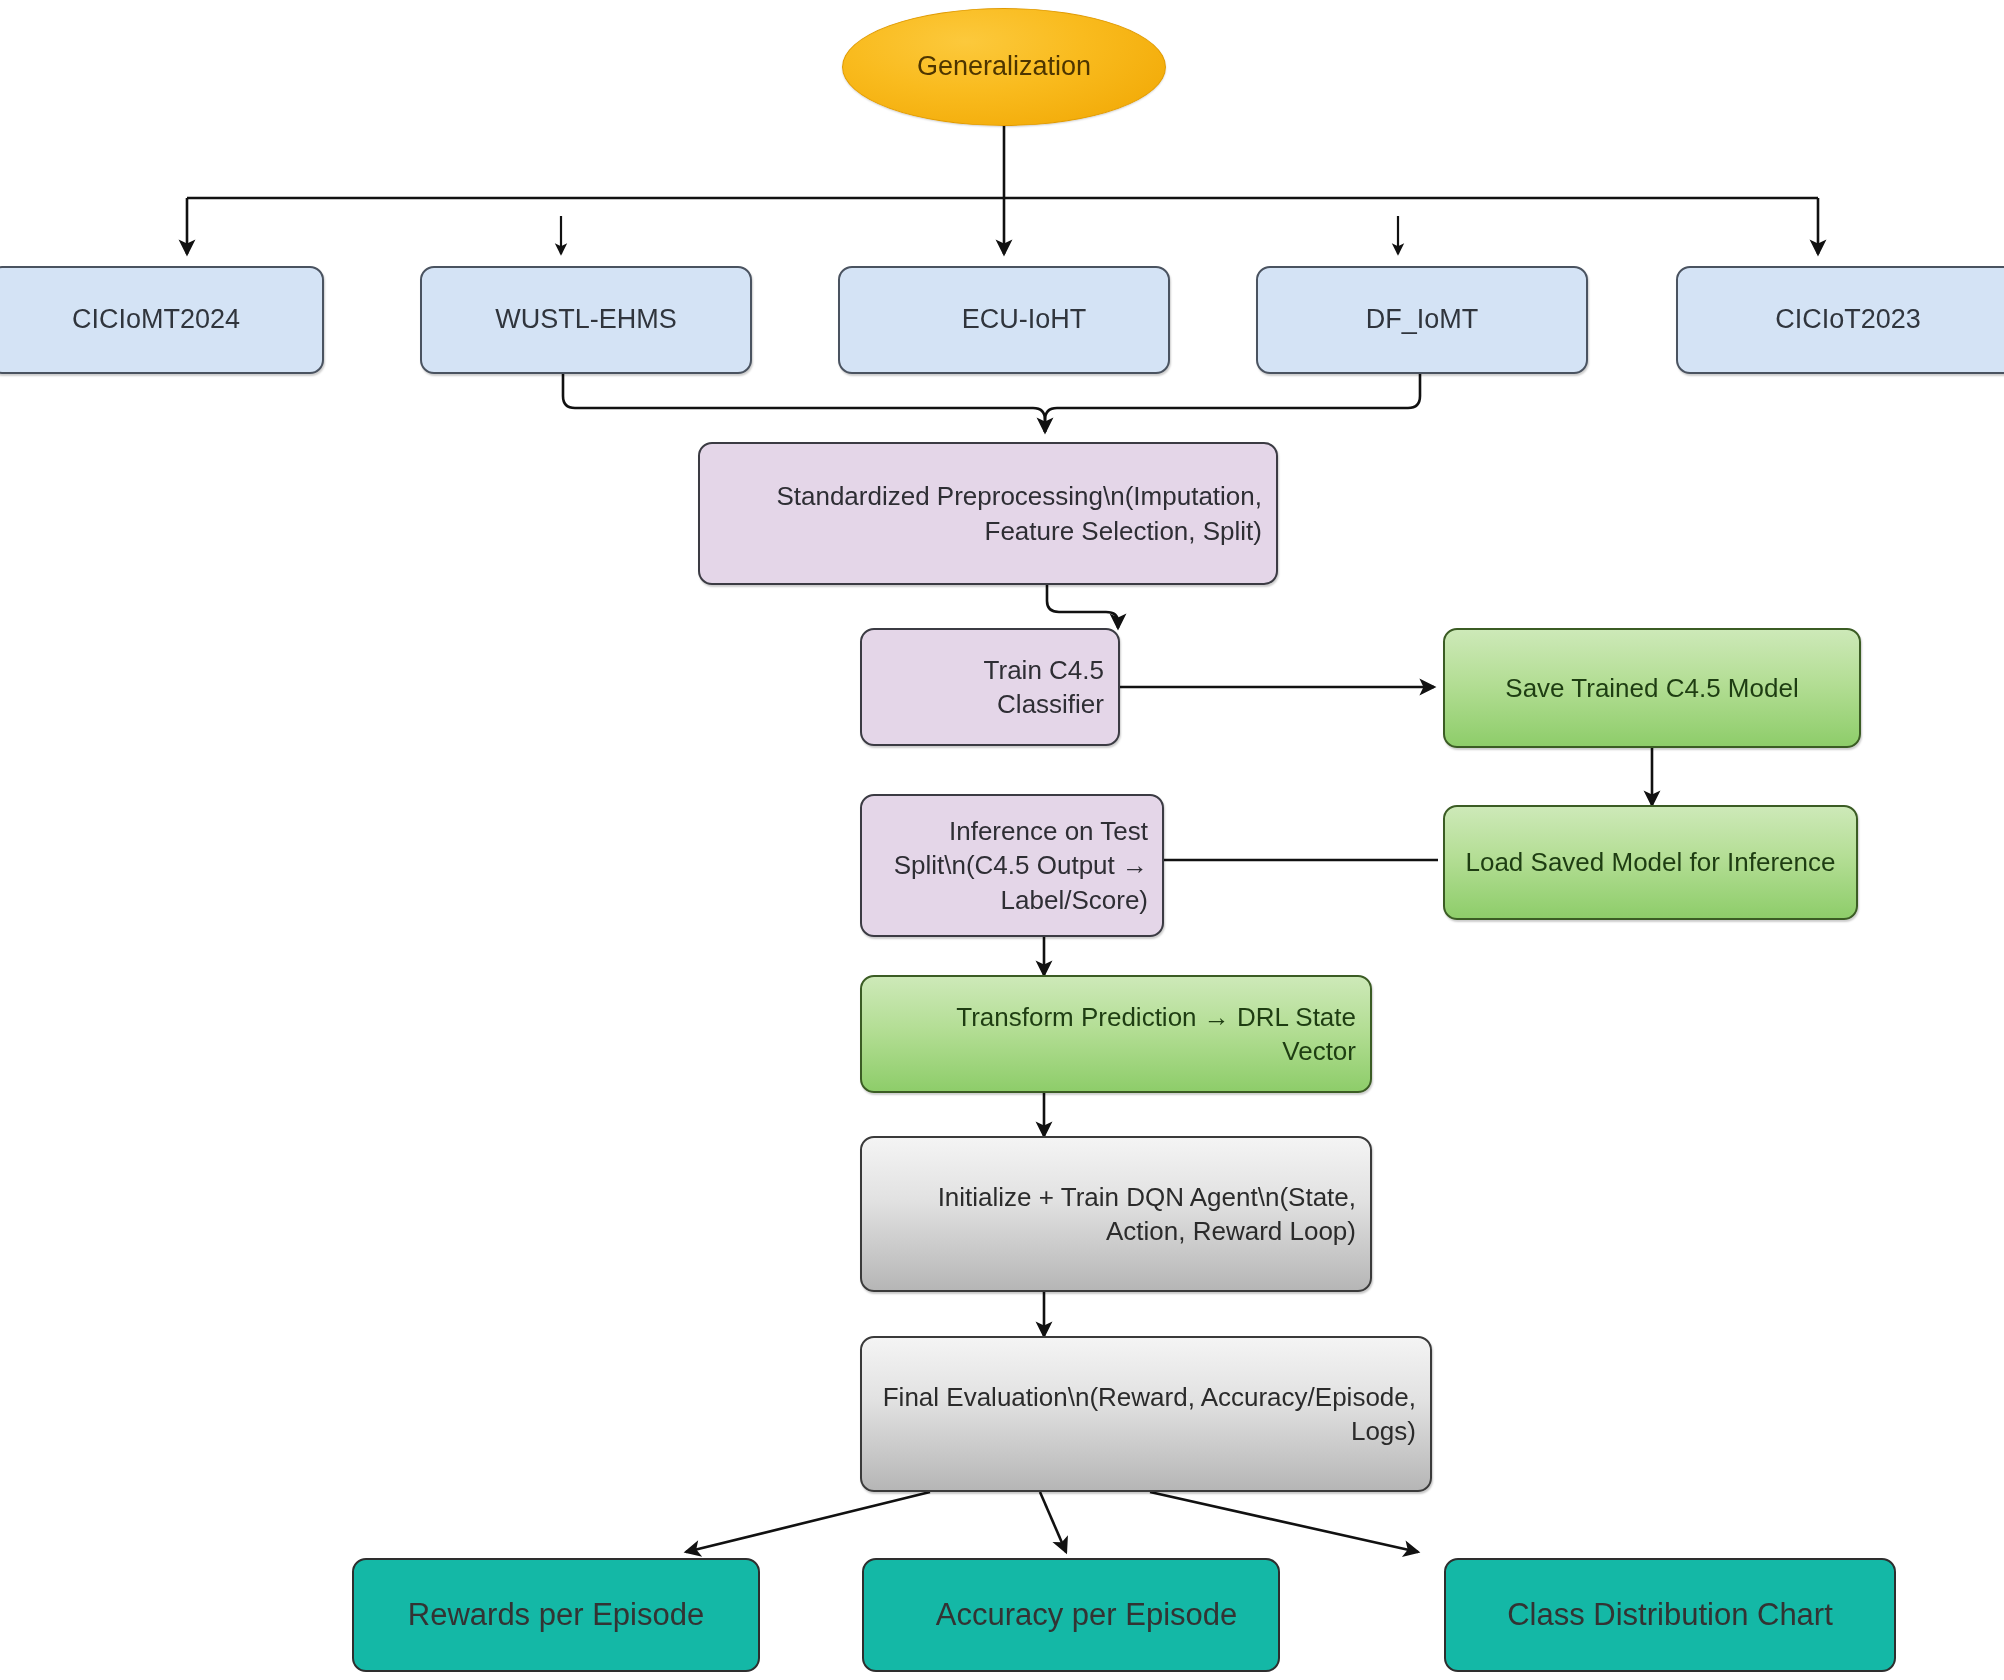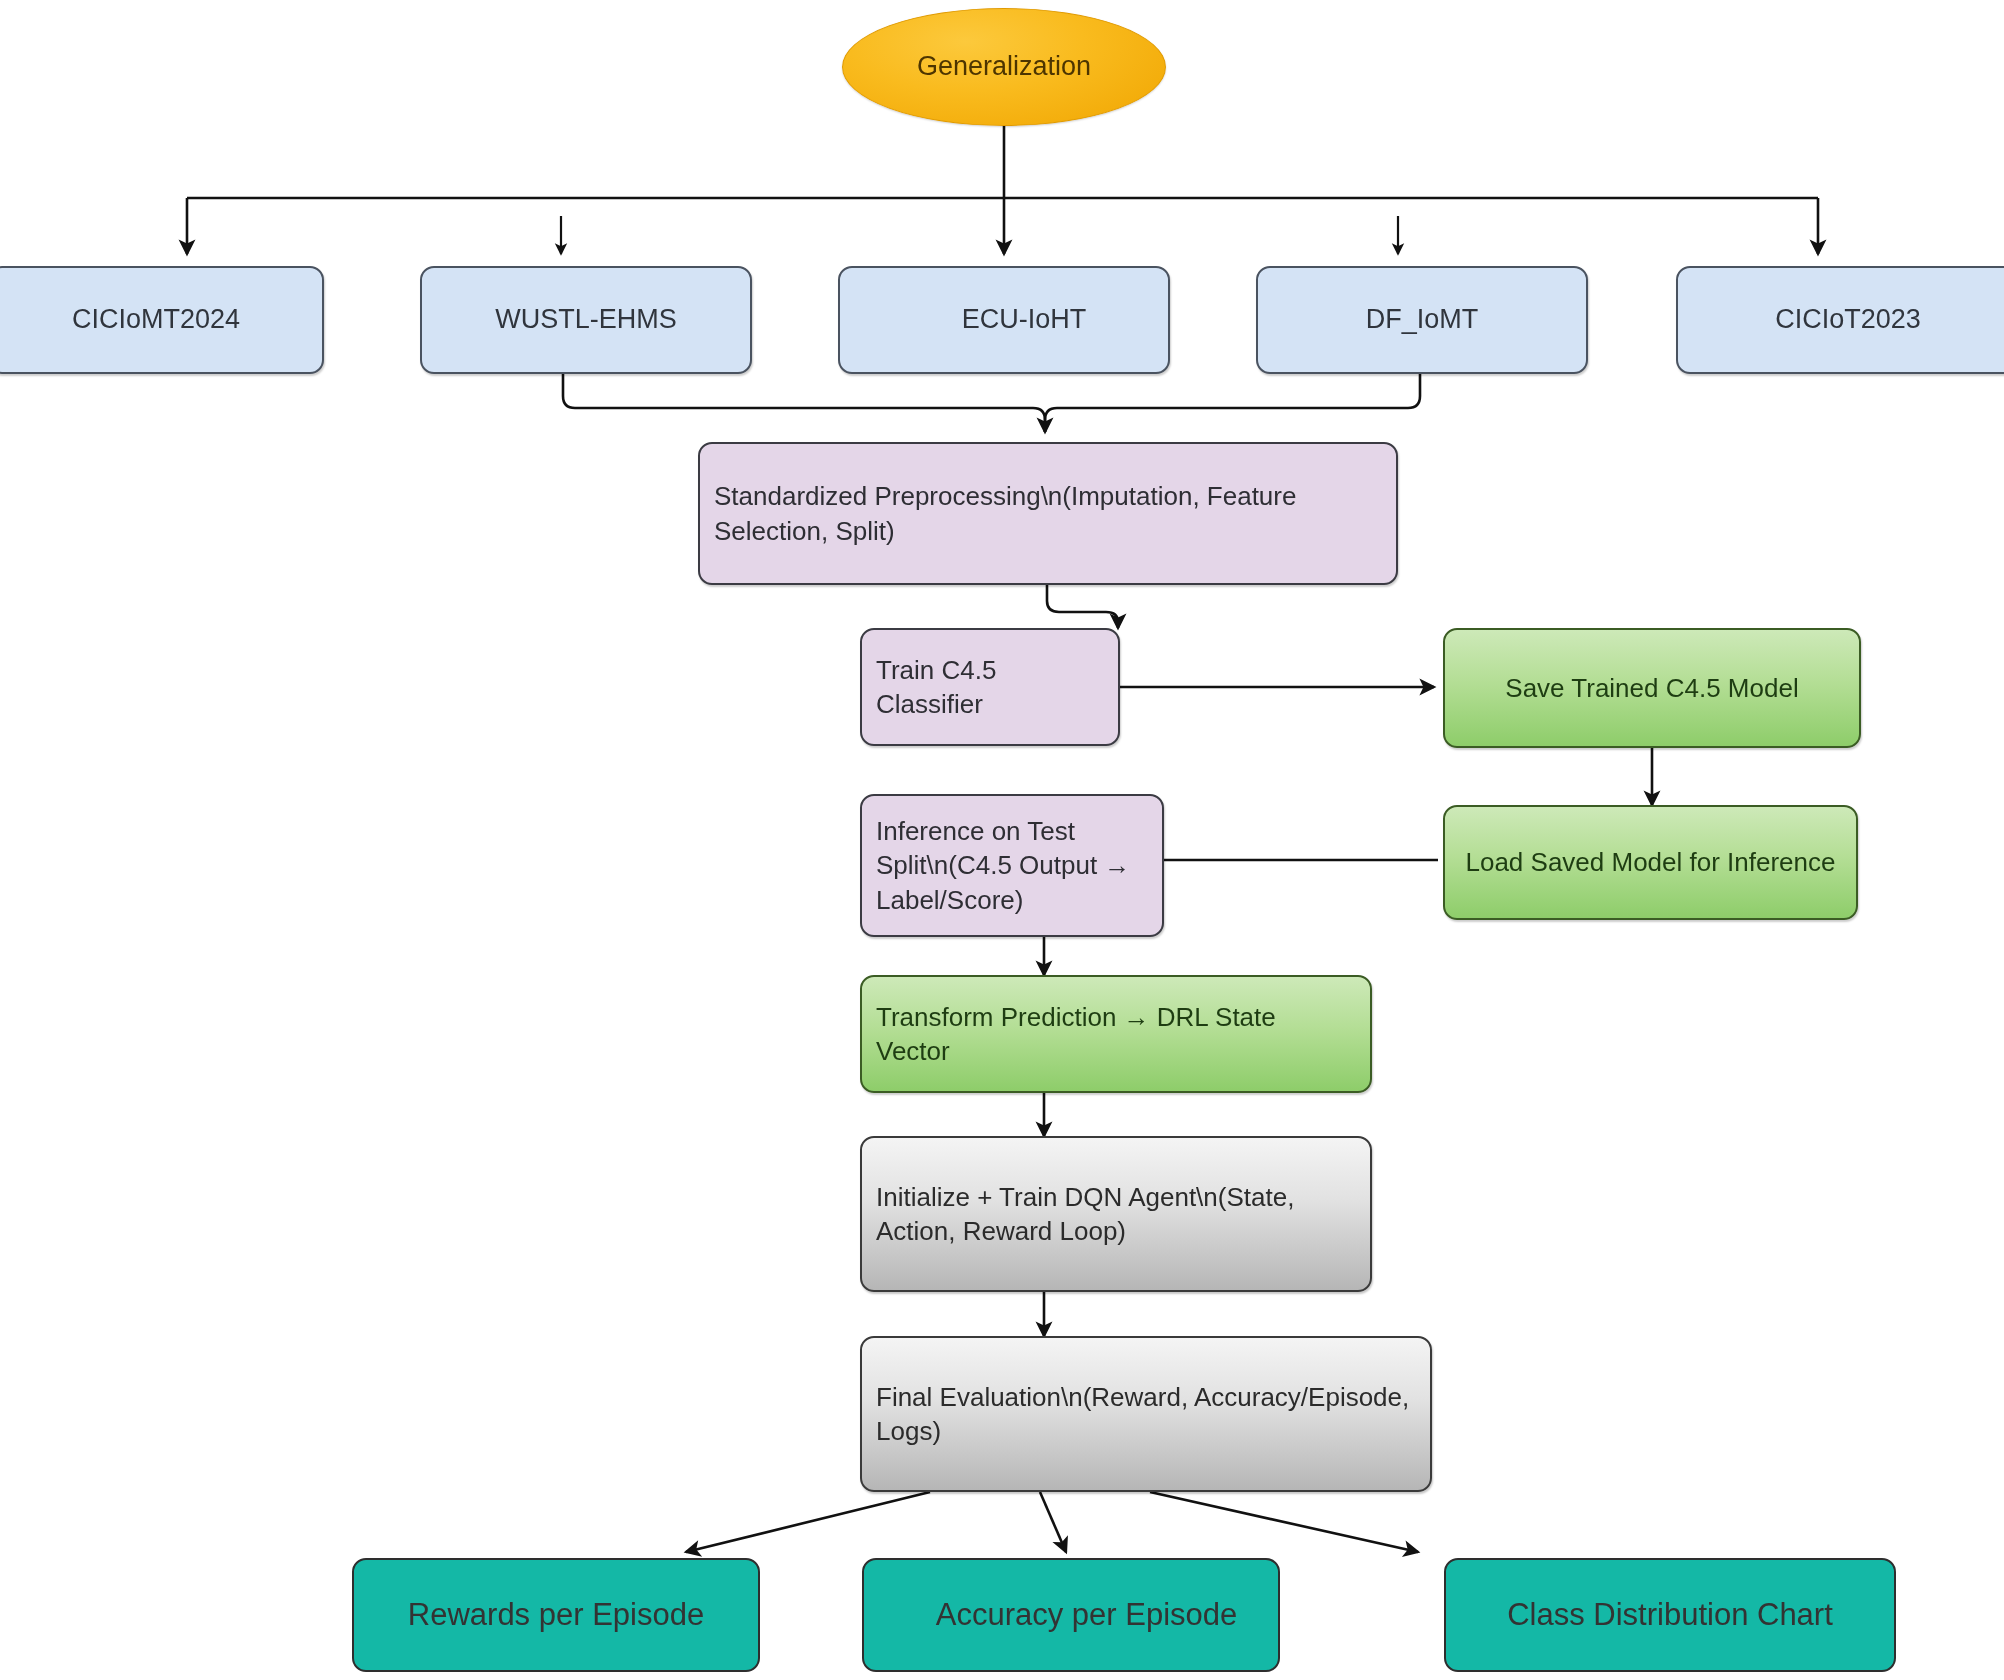--- a/index.html
+++ b/index.html
@@ -25,21 +25,21 @@
     width: 2004px;
     height: 1680px;
     pointer-events: none;
   }
   .node {
     position: absolute;
     box-sizing: border-box;
     display: flex;
     align-items: center;
     justify-content: center;
-    text-align: left;
+    text-align: right;
     line-height: 1.32;
     z-index: 2;
   }
   .node .label {
     display: block;
     padding: 0 14px;
     white-space: pre-line;
   }
 
   
@@ -168,21 +168,21 @@
   </div>
 
   <div class="node node-dataset" style="left:1256px; top:266px; width:332px; height:108px;">
     <span class="label">DF_IoMT</span>
   </div>
 
   <div class="node node-dataset" style="left:1676px; top:266px; width:344px; height:108px;">
     <span class="label">CICIoT2023</span>
   </div>
 
-  <div class="node node-process" style="left:698px; top:442px; width:700px; height:143px;">
+  <div class="node node-process" style="left:698px; top:442px; width:580px; height:143px;">
     <span class="label">Standardized Preprocessing\n(Imputation, Feature Selection, Split)</span>
   </div>
 
   <div class="node node-process" style="left:860px; top:628px; width:260px; height:118px;">
     <span class="label">Train C4.5 Classifier</span>
   </div>
 
   <div class="node node-model" style="left:1443px; top:628px; width:418px; height:120px;">
     <span class="label">Save Trained C4.5 Model</span>
   </div>

